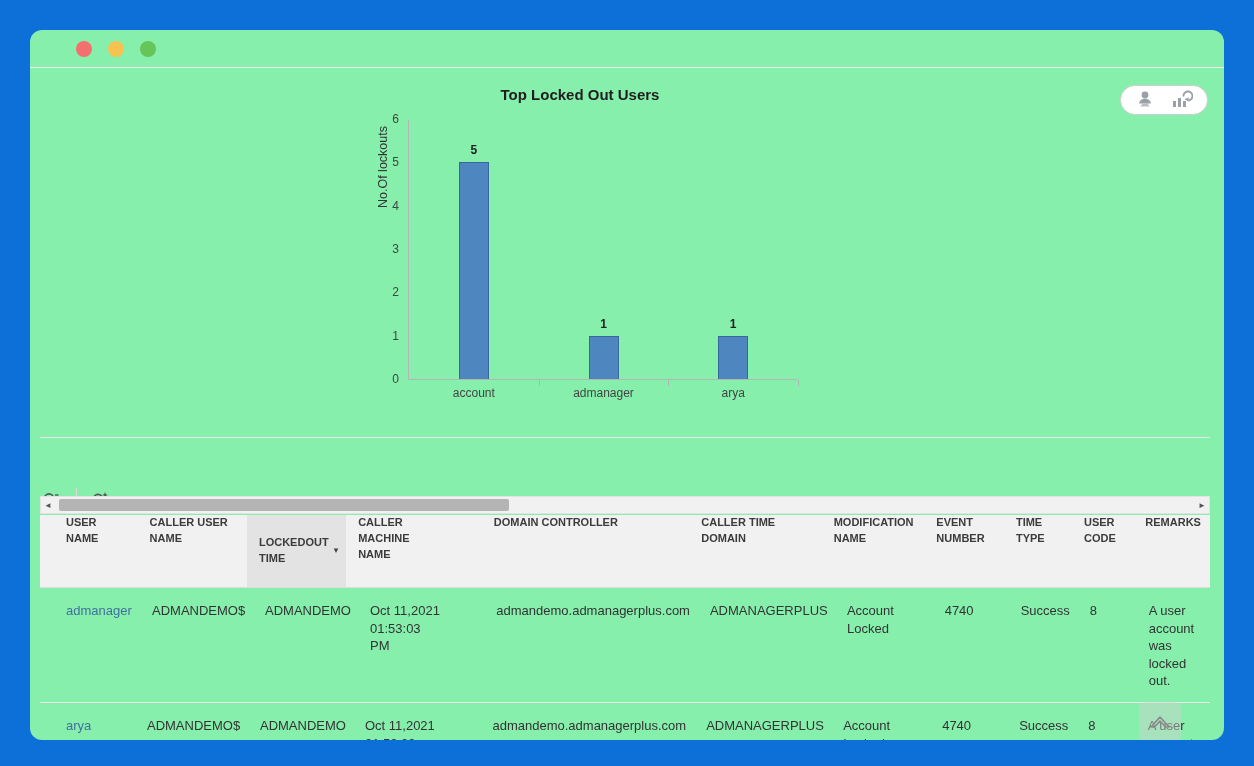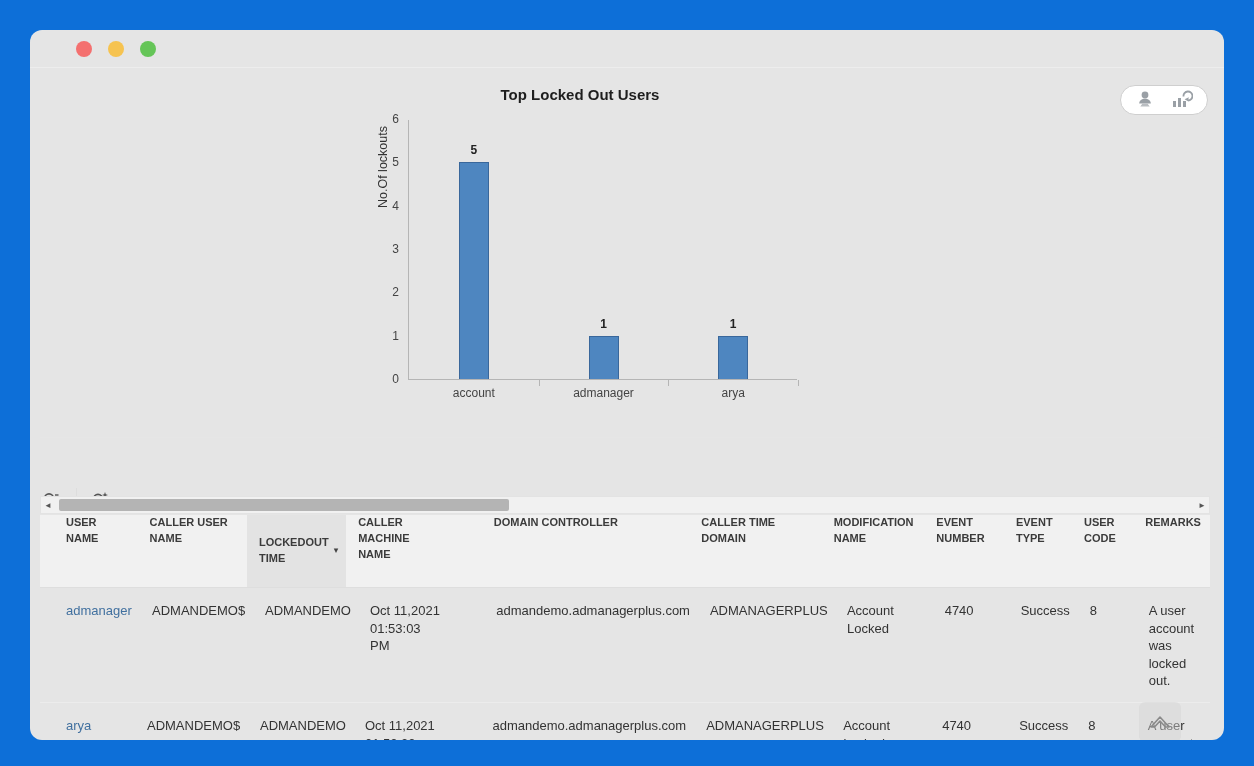--- a/index.html
+++ b/index.html
@@ -1,20 +1,20 @@
 <!DOCTYPE html>
 <html><head>
 <meta charset="utf-8">
 <style>
   * { margin:0; padding:0; box-sizing:border-box; }
   html,body { width:1254px; height:766px; }
   body { background:#0d6fd8; font-family:"Liberation Sans","DejaVu Sans",sans-serif; position:relative; overflow:hidden; }
 
   .window { position:absolute; left:30px; top:30px; width:1194px; height:710px;
-            background:#e5e5e5; border-radius:12px; overflow:hidden; }
+            background:#86efac; border-radius:12px; overflow:hidden; }
 
   
   .titlebar { position:relative; height:38px; border-bottom:1px solid #ededed; }
   .tl { position:absolute; top:11px; width:16px; height:16px; border-radius:50%; display:inline-block; cursor:pointer; }
   .tl.red    { left:46px;  background:#f4706f; }
   .tl.yellow { left:78px;  background:#f6c350; }
   .tl.green  { left:110px; background:#65c558; }
 
   
   .chart-title { position:absolute; left:300px; top:56px; width:500px; text-align:center;
@@ -175,21 +175,21 @@
       <div class="th c1">USER NAME</div>
       <div class="th c2">CALLER USER NAME</div>
       <div class="th c4 sorted">
         <span>LOCKEDOUT TIME</span><span class="sort-caret">▾</span>
       </div>
       <div class="th c3">CALLER MACHINE NAME</div>
       <div class="th c5">DOMAIN CONTROLLER</div>
       <div class="th c6">CALLER TIME DOMAIN</div>
       <div class="th c7">MODIFICATION NAME</div>
       <div class="th c8">EVENT NUMBER</div>
-      <div class="th c9">EVENT TYPE</div>
+      <div class="th c9">TIME TYPE</div>
       <div class="th c10">USER CODE</div>
       <div class="th c11">REMARKS</div>
     </div>
 
     <div class="trow r1">
       <div class="td c1"><a class="user-link">admanager</a></div>
       <div class="td c2">ADMANDEMO$</div>
       <div class="td c3">ADMANDEMO</div>
       <div class="td c4">Oct 11,2021
 01:53:03 PM</div>

